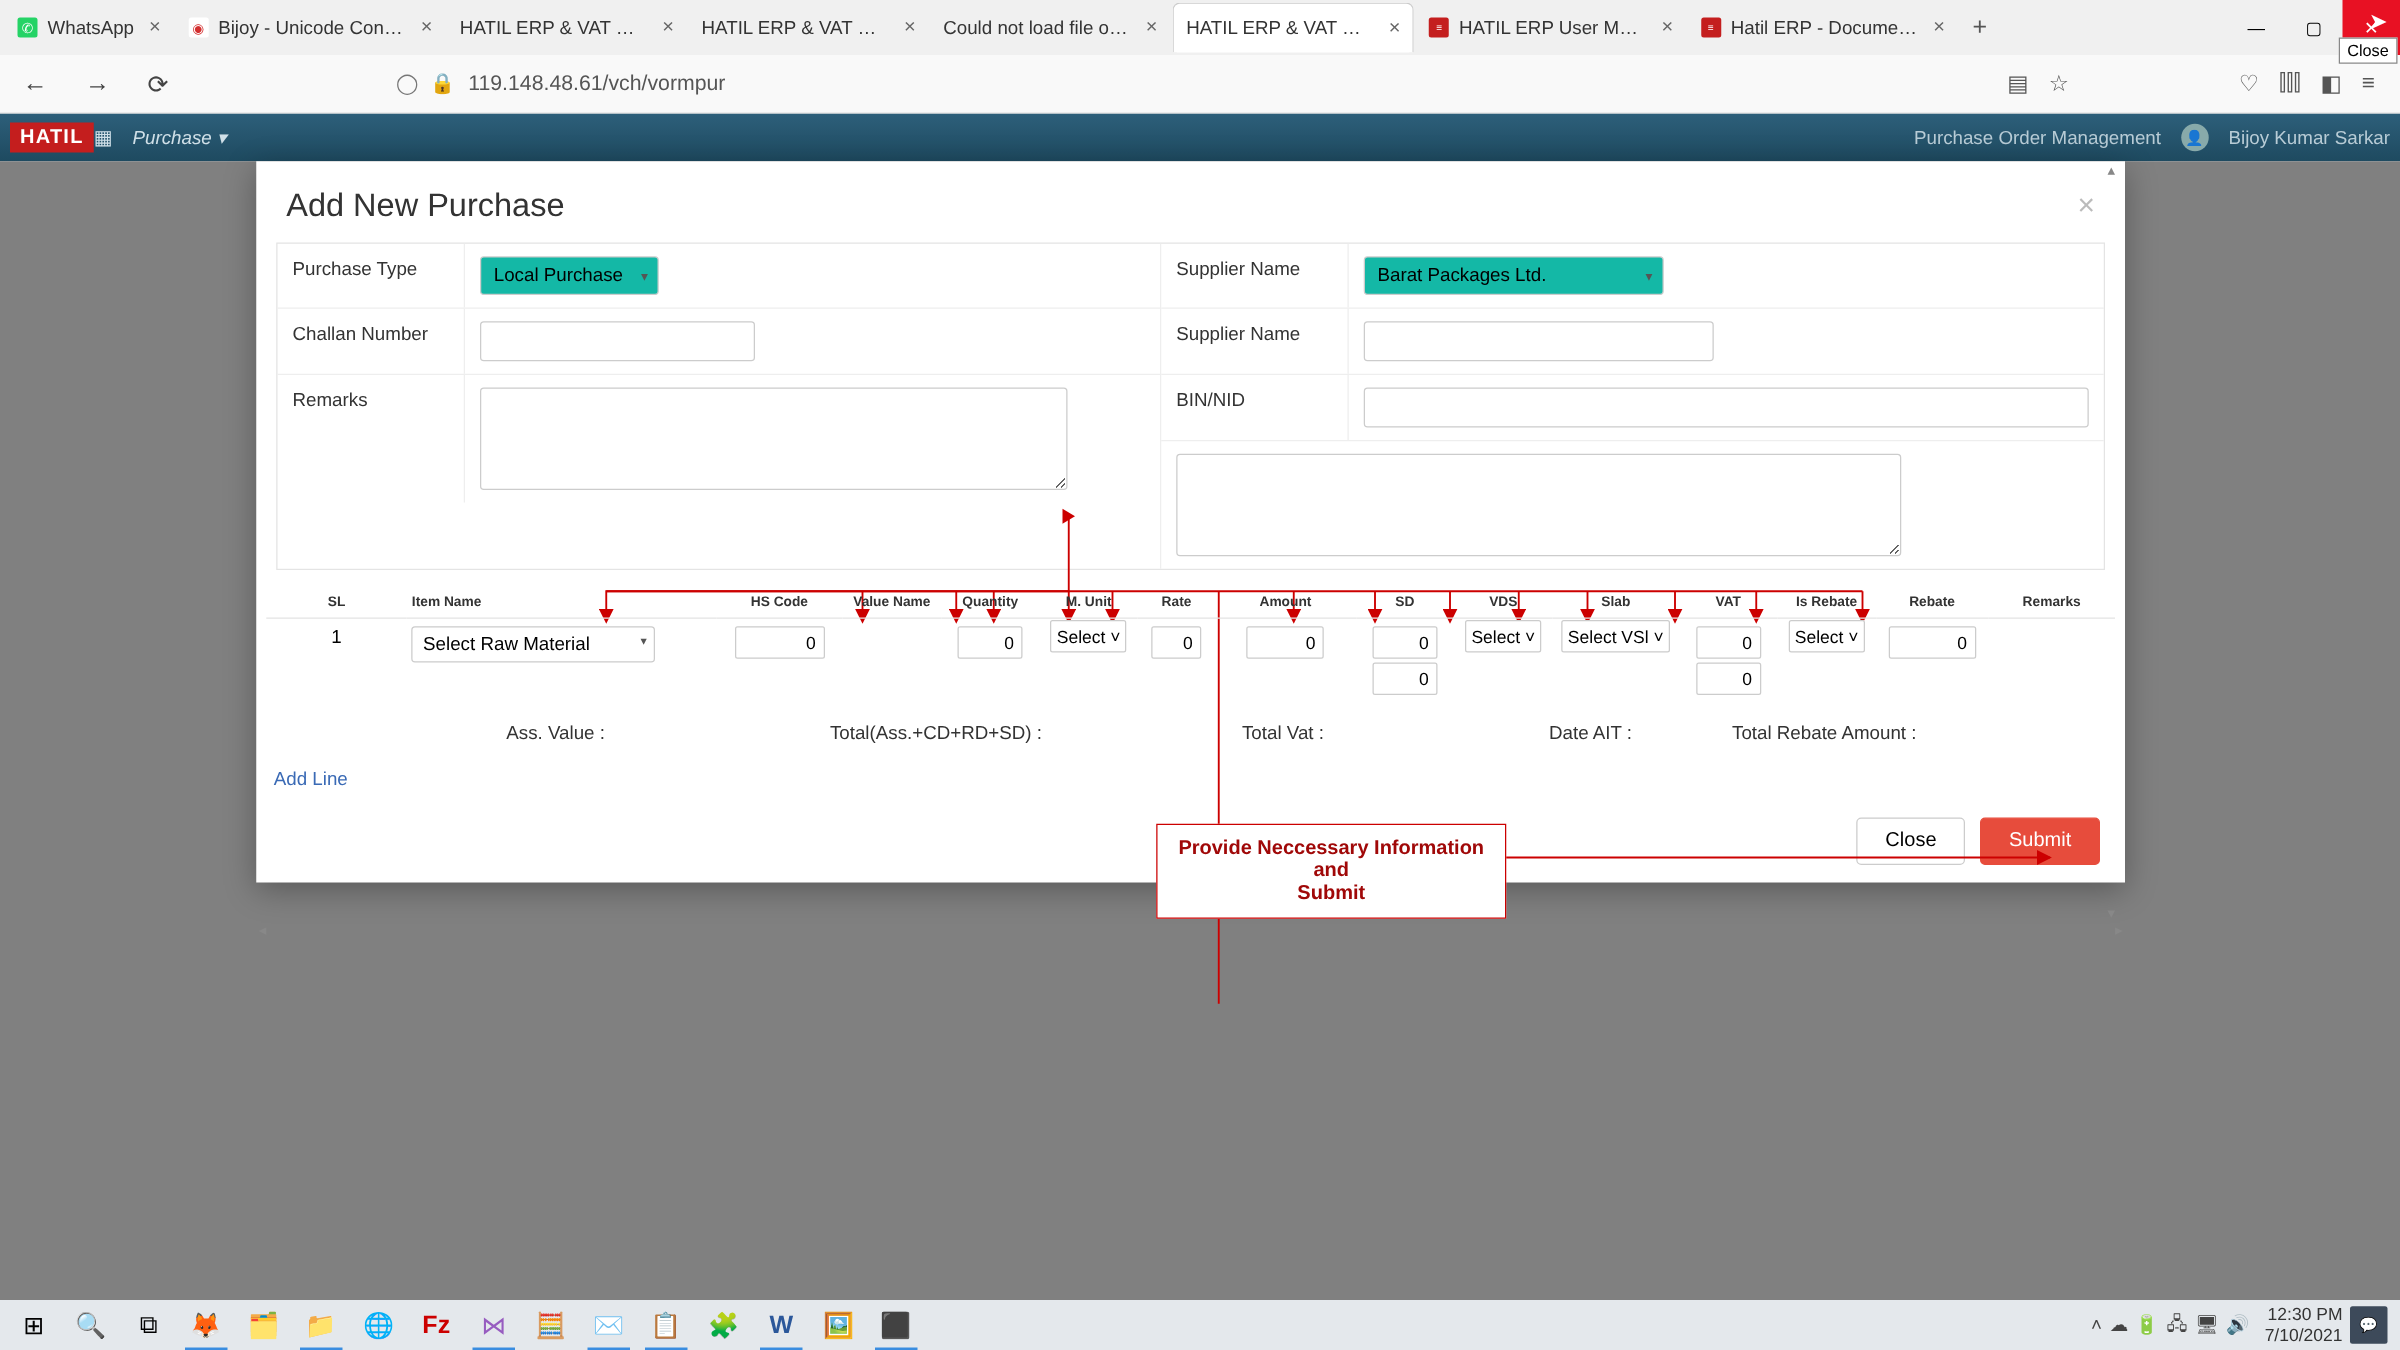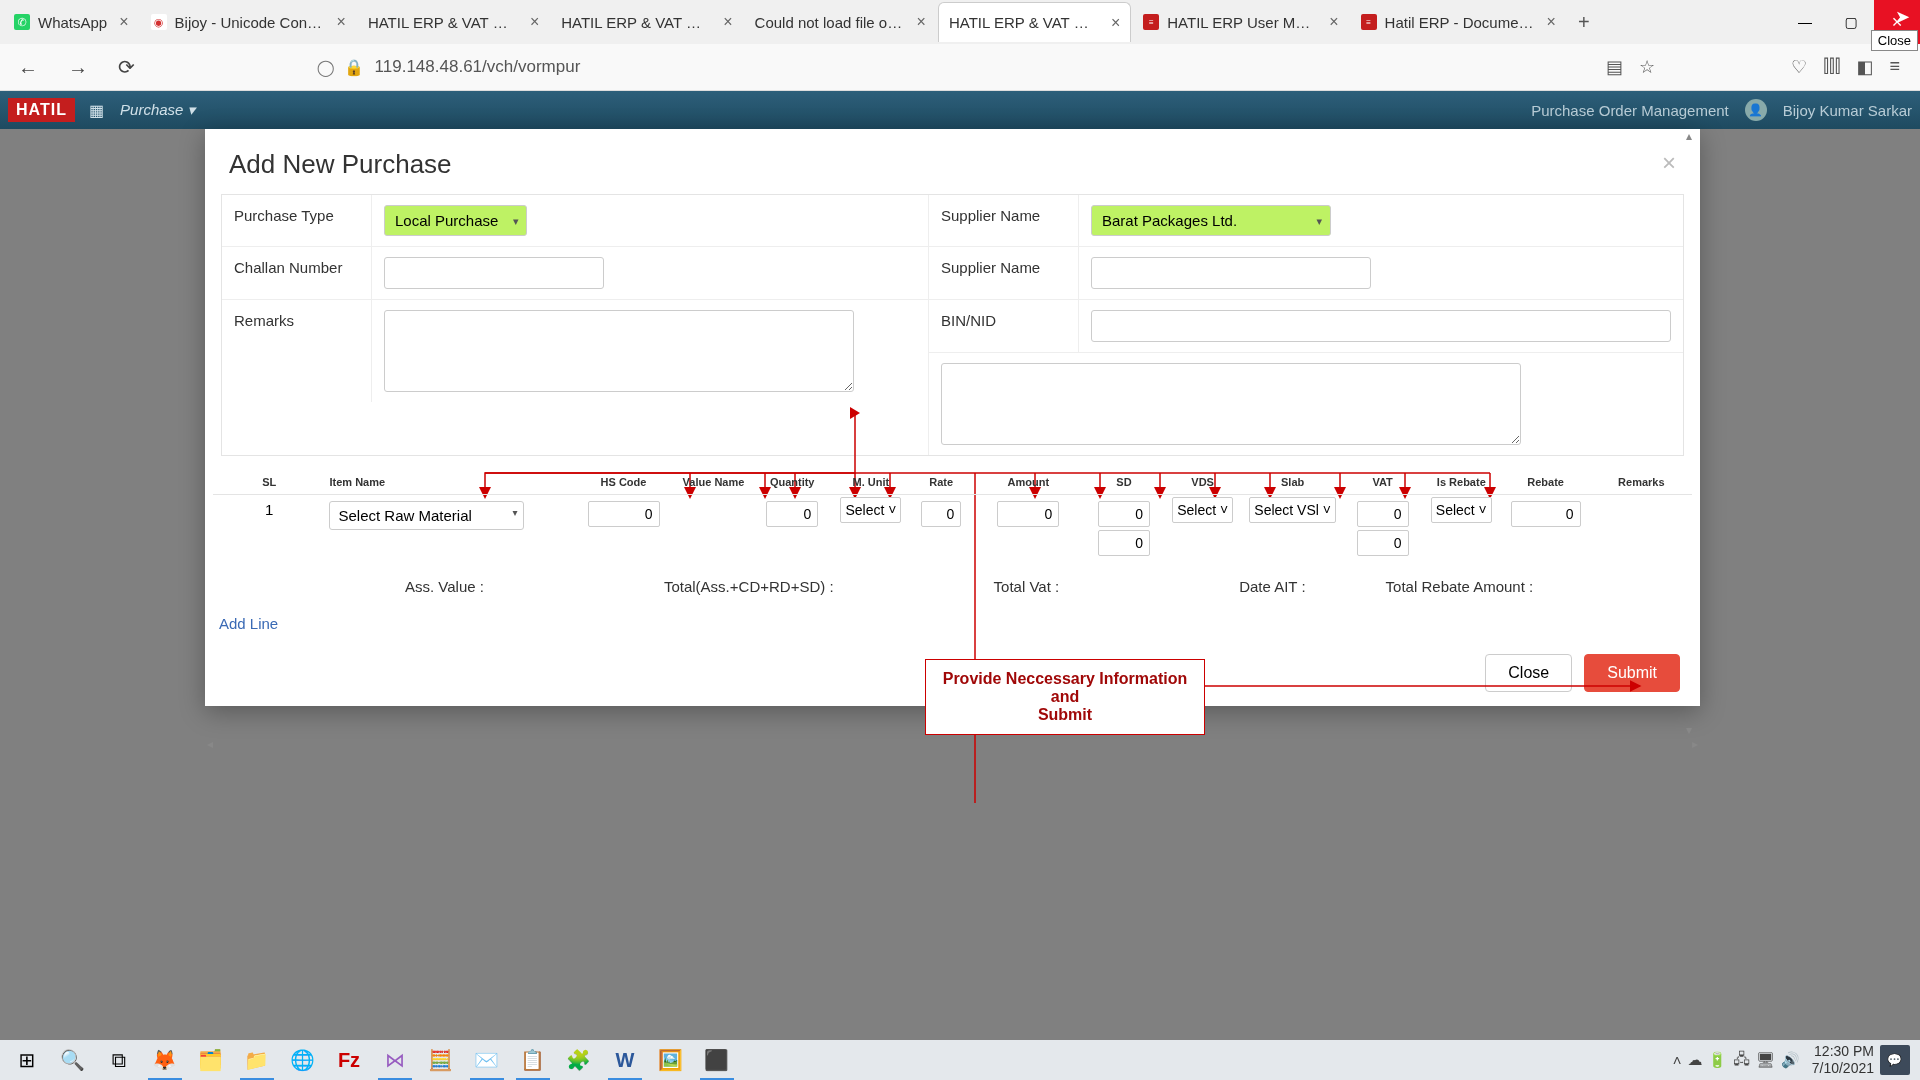--- a/index.html
+++ b/index.html
@@ -22,44 +22,44 @@
 
 .addr-bar { height: 47px; display: flex; align-items: center; background: #f9f9f9; padding: 0 10px; gap: 14px; border-bottom: 1px solid #ddd; }
 .nav-btn { color: #444; font-size: 20px; padding: 4px 8px; cursor: pointer; }
 .url-area { flex: 1; display: flex; align-items: center; gap: 10px; padding: 4px 10px; margin-left: 150px; font-size: 17px; color: #555; }
 .url-icon { color: #777; font-size: 16px; }
 .right-icons { display: flex; gap: 16px; margin-right: 10px; }
 .ri { color: #555; font-size: 18px; cursor: pointer; }
 
 
 .app-header { height: 38px; background: linear-gradient(to bottom, #2d5f7a, #1e4a60); display: flex; align-items: center; padding: 0 8px; color: #d0e0e8; font-size: 15px; }
-.hatil-logo { background: #c41e1e; color: #fff; font-weight: bold; padding: 3px 8px; font-size: 16px; letter-spacing: 1px; margin-right: 14px; }
+.hatil-logo { background: #c41e1e; color: #fff; font-weight: bold; padding: 3px 8px; font-size: 16px; letter-spacing: 1px; }
 .grid-icon { color: #d0e0e8; margin-right: 16px; font-size: 16px; }
 .menu-item { color: #d0e0e8; cursor: pointer; font-style: italic; }
 .header-right { margin-left: auto; display: flex; align-items: center; gap: 16px; color: #b8ccd6; font-size: 15px; }
 .avatar { width: 22px; height: 22px; border-radius: 50%; background: #8aa; display: flex; align-items: center; justify-content: center; font-size: 12px; }
 
 
 .content-area { position: absolute; top: 129px; left: 0; right: 0; bottom: 40px; background: #808080; }
 
 
 .modal { position: absolute; left: 205px; top: 0; width: 1495px; background: #fff; box-shadow: 0 6px 24px rgba(0,0,0,.3); }
-.modal-header { padding: 20px 24px 14px; display: flex; }
+.modal-header { padding: 20px 24px 14px; display: flex; align-items: center; }
 .modal-title { font-size: 26px; color: #333; font-weight: 400; }
 .modal-close { margin-left: auto; color: #bbb; font-size: 24px; cursor: pointer; }
 
 .form-section { display: flex; border: 1px solid #e4e4e4; margin: 0 16px; }
 .form-half { flex: 1; }
 .form-row { display: flex; border-bottom: 1px solid #eee; min-height: 50px; }
 .form-row:last-child { border-bottom: none; }
 .form-label-cell { width: 150px; padding: 12px; font-size: 15px; color: #333; border-right: 1px solid #eee; }
 .form-input-cell { flex: 1; padding: 10px 12px; display: flex; align-items: flex-start; }
 .form-half:first-child { border-right: 1px solid #eee; }
 
-.sel { border: 1px solid #ccc; border-radius: 3px; padding: 6px 28px 6px 10px; font-size: 15px; background: #bef264; position: relative; cursor: pointer; min-width: 130px; }
+.sel { border: 1px solid #ccc; border-radius: 3px; padding: 6px 28px 6px 10px; font-size: 15px; background: #14b8a6; position: relative; cursor: pointer; min-width: 130px; }
 .sel::after { content: "▾"; position: absolute; right: 8px; top: 50%; transform: translateY(-50%); color: #555; font-size: 11px; }
 .sel.wide { min-width: 240px; }
 .txt-input { border: 1px solid #ccc; border-radius: 3px; padding: 7px 10px; font-size: 14px; width: 220px; }
 .txt-input.wide { width: 280px; }
 .txt-input.full { width: 580px; }
 .txtarea { border: 1px solid #ccc; border-radius: 3px; width: 470px; height: 82px; padding: 6px; resize: both; font-size: 14px; }
 .txtarea.wide { width: 580px; }
 
 
 .grid-wrap { margin: 14px 8px 4px; position: relative; }

